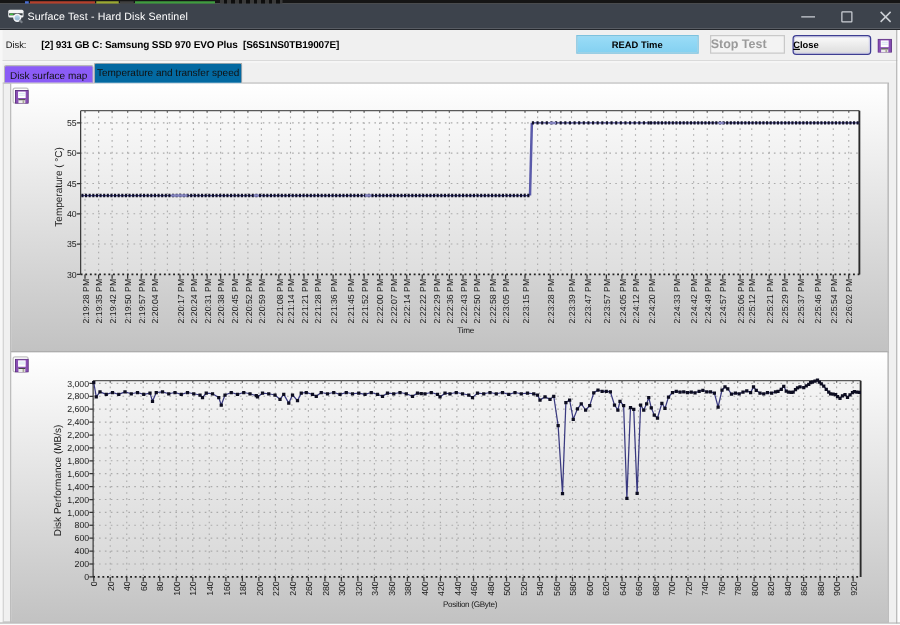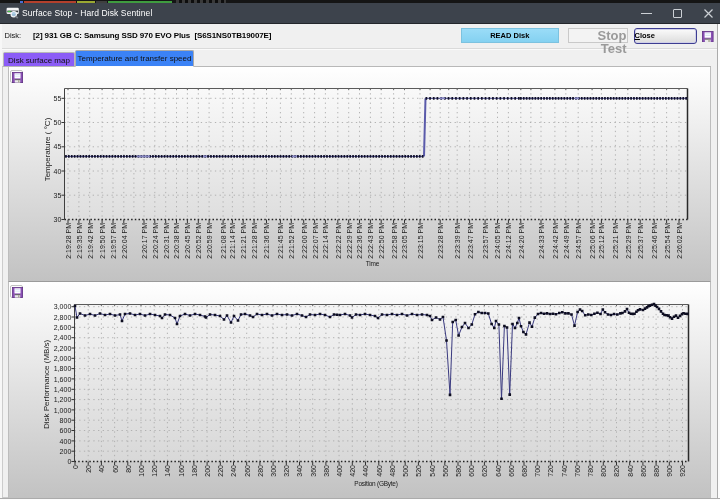--- a/index.html
+++ b/index.html
@@ -11,49 +11,49 @@
 <div class="abs" style="left:176px;top:0px;width:50px;height:3px;background:repeating-linear-gradient(90deg,#3a3a3a 0 3px,#0e0e0e 3px 6px)"></div>
 <div class="abs" style="left:0;top:3px;width:720px;height:20px;background:#3d434c"></div>
 <div class="abs" style="left:0;top:23px;width:720px;height:1px;background:#23262b"></div>
 <svg class="abs" width="14" height="14" viewBox="0 0 14 14" style="left:6px;top:5px">
     <rect x="0.6" y="2.8" width="12.2" height="6.2" rx="1.2" fill="#f4f5f6"></rect>
     <rect x="1.3" y="5.6" width="10.8" height="1.7" fill="#3a4046"></rect>
     <rect x="1.9" y="5.9" width="2.8" height="1.1" fill="#3ec43e"></rect>
     <circle cx="7.8" cy="9.2" r="2.7" fill="#a9cde8" fill-opacity="0.9" stroke="#f2f4f6" stroke-width="1.2"></circle>
     <line x1="9.7" y1="11.1" x2="11.8" y2="13.2" stroke="#787e86" stroke-width="1.7"></line>
   </svg>
-<div class="abs" style="left:22px;top:3px;height:20px;line-height:20px;font-size:8.5px;color:#ffffff;letter-spacing:0.1px;">Surface Stop - Hard Disk Sentinel</div>
+<div class="abs" style="left:22px;top:3px;height:20px;line-height:20px;font-size:8.5px;color:#ffffff;letter-spacing:0.1px;">Surface Test - Hard Disk Sentinel</div>
 <div class="abs" style="left:641px;top:12.5px;width:11px;height:1.4px;background:#ccd0d5"></div>
 <div class="abs" style="left:673px;top:8.5px;width:9px;height:9px;border:1.3px solid #ccd0d5;border-radius:1px"></div>
 <svg class="abs" width="11" height="11" viewBox="0 0 11 11" style="left:703px;top:7.5px">
     <path d="M1.5,1.5 L9.5,9.5 M9.5,1.5 L1.5,9.5" stroke="#ccd0d5" stroke-width="1.2"></path>
   </svg>
 <div class="abs" style="left:0;top:24px;width:720px;height:474px;background:#f0f0f0"></div>
 <div class="abs" style="left:0;top:24px;width:720px;height:24px;background:#f0f0f0"></div>
 <div class="abs" style="left:0;top:47.5px;width:720px;height:1px;background:#dadada"></div>
 <div class="abs" style="left:0;top:48.5px;width:720px;height:1px;background:#fafafa"></div>
 <div class="abs" style="left:4.5px;top:24px;height:16px;line-height:23px;font-size:7.5px;color:#111">Disk:</div>
 <div class="abs" style="left:33px;top:24px;height:40px;line-height:23px;font-size:8px;font-weight:bold;color:#000;letter-spacing:-0.1px">[2] 931 GB C: Samsung SSD 970 EVO Plus&nbsp; [S6S1NS0TB19007E]</div>
-<div class="abs" style="left:461px;top:28px;width:97.5px;height:15px;background:linear-gradient(#9adcf7,#84d1f1);border:1px solid #7cc2df;font-size:7.5px;font-weight:bold;color:#000;text-align:center;line-height:13px">READ Disk</div>
-<div class="abs" style="left:567.5px;top:28px;width:60px;height:15px;background:#f3f3f3;border:1px solid #c9c9c9;font-size:13px;font-weight:bold;color:#9a9a9a;text-align:right;line-height:13px">Stop Test</div>
+<div class="abs" style="left:461px;top:28px;width:97.5px;height:15px;background:linear-gradient(#9adcf7,#84d1f1);border:1px solid #7cc2df;font-size:7.5px;font-weight:bold;color:#000;text-align:center;line-height:13px">READ Time</div>
+<div class="abs" style="left:567.5px;top:28px;width:60px;height:15px;background:#f3f3f3;border:1px solid #c9c9c9;font-size:10px;font-weight:bold;color:#9a9a9a;text-align:left;line-height:13px">Stop Test</div>
 <div class="abs" style="left:633.5px;top:27.5px;width:63.5px;height:16px;background:linear-gradient(#fbfbfb,#dcdcdc);border:1.5px solid #3d3d92;border-radius:3px;box-shadow:inset 0 0 0 1px #d0d0e8;font-size:7.5px;font-weight:bold;color:#000;text-align:left;line-height:13.5px"><span style="text-decoration:underline">C</span>lose</div>
 <svg width="11.5" height="11.5" viewBox="0 0 12 12" style="position:absolute;left:702px;top:30.5px">
     <rect x="0.4" y="0.4" width="11.2" height="11.2" fill="#8a4fb5" stroke="#5c2f80" stroke-width="0.8"></rect>
     <rect x="2.7" y="1.4" width="6.6" height="5.6" fill="#ffffff"></rect>
     <rect x="3.4" y="2.5" width="5.2" height="0.8" fill="#cfe0f0"></rect>
     <rect x="3.4" y="4.1" width="5.2" height="0.8" fill="#cfe0f0"></rect>
     <rect x="3" y="8" width="6" height="3.6" fill="#ececec"></rect>
     <rect x="3" y="8" width="6" height="0.9" fill="#3c3c3c"></rect>
     <rect x="6.6" y="8.9" width="1.5" height="2.7" fill="#a8a896"></rect>
   </svg>
 <div class="abs" style="left:2px;top:66px;width:709px;height:431.5px;background:#f0f0f0;border-top:1px solid #b8b8b8;border-left:1px solid #cccccc;border-right:1px solid #aeaeae;border-bottom:1px solid #c9c9c9"></div>
 <div class="abs" style="left:7.5px;top:66.5px;width:703px;height:215px;background:linear-gradient(#ffffff,#c2c2c2);border-left:1px solid #bdbdbd;border-right:1px solid #bdbdbd;border-bottom:1px solid #9b9b9b"></div>
 <div class="abs" style="left:7.5px;top:281.5px;width:703px;height:216px;background:linear-gradient(#ffffff,#c2c2c2);border-left:1px solid #bdbdbd;border-right:1px solid #bdbdbd"></div>
 <div class="abs" style="left:3px;top:51.5px;width:72px;height:14.5px;background:#8b5cf6;border:1px solid #b8b8b8;border-bottom:none;border-radius:2px 2px 0 0;font-size:8px;white-space:nowrap;color:#111;text-align:center;line-height:15px">Disk surface map</div>
-<div class="abs" style="left:75px;top:49.5px;width:119px;height:17.5px;background:#3b82f6;border:1px solid #aaa;border-bottom:1px solid #fcfcfc;border-radius:2px 2px 0 0;font-size:8px;white-space:nowrap;color:#111;text-align:center;line-height:16px">Temperature and transfer speed</div>
+<div class="abs" style="left:75px;top:49.5px;width:119px;height:17.5px;background:#0369a1;border:1px solid #aaa;border-bottom:1px solid #fcfcfc;border-radius:2px 2px 0 0;font-size:8px;white-space:nowrap;color:#111;text-align:center;line-height:16px">Temperature and transfer speed</div>
 <div class="abs" style="left:8px;top:66px;width:702px;height:216px">
     <svg width="702" height="216" style="position:absolute;left:0;top:0">
       <defs>
         <linearGradient id="pg1" x1="0" y1="0" x2="0" y2="1">
           <stop offset="0" stop-color="#f9f9f9"></stop>
           <stop offset="1" stop-color="#dedede"></stop>
         </linearGradient>
       </defs>
       <rect x="56.5" y="22.5" width="623.0" height="131.0" fill="url(#pg1)"></rect>
       <line x1="56.5" y1="129.2" x2="679.5" y2="129.2" stroke="#ababab" stroke-width="0.9" stroke-dasharray="1.3 3.4"></line>

